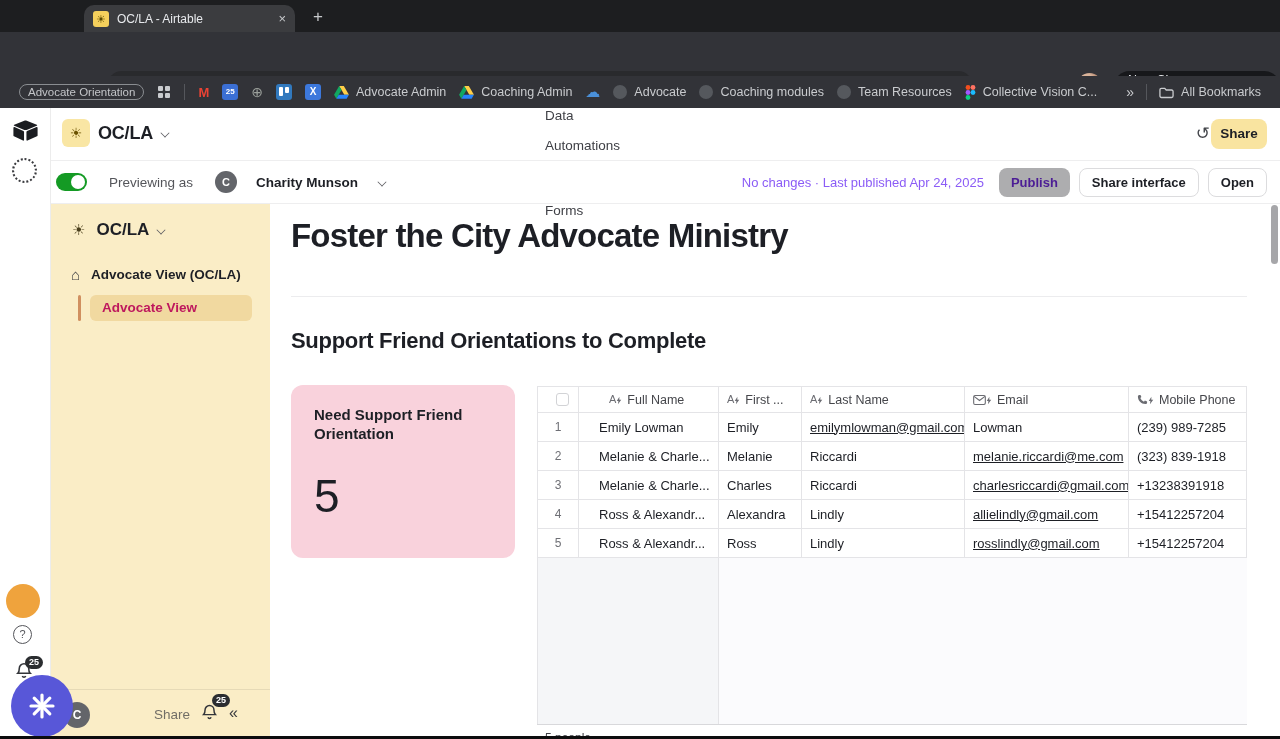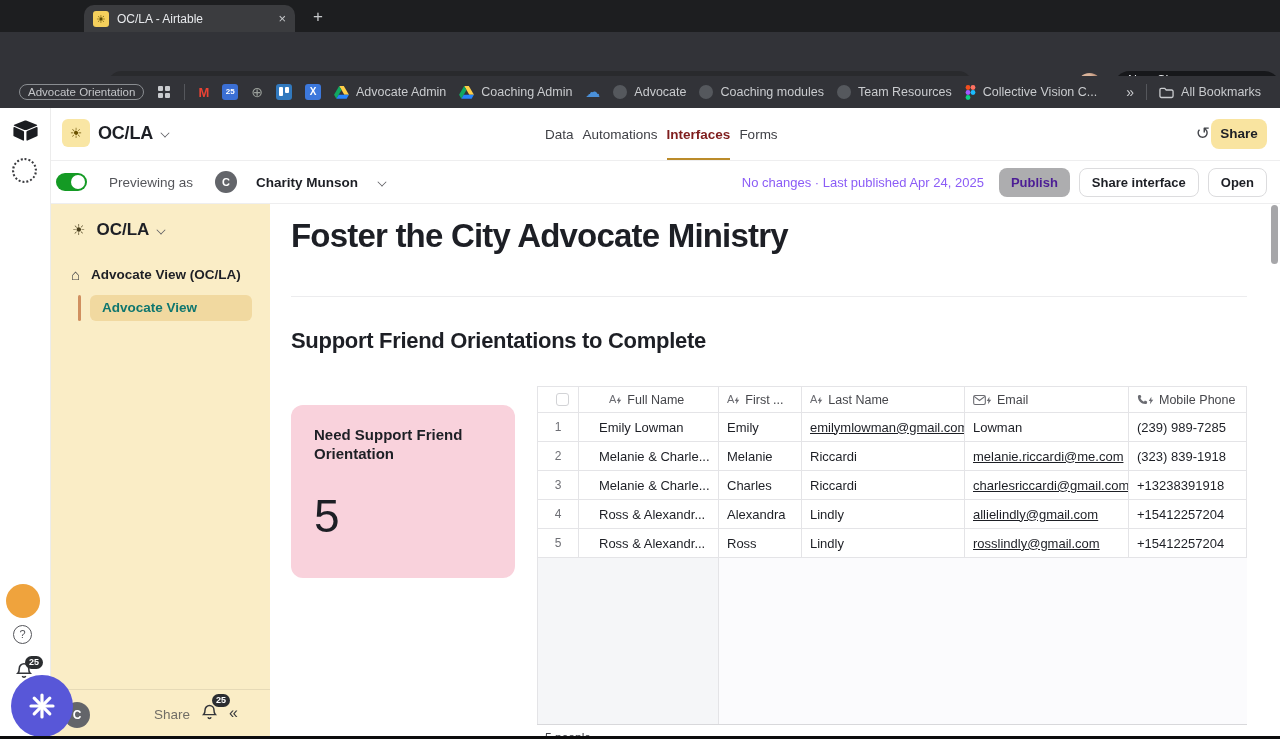--- a/index.html
+++ b/index.html
@@ -66,21 +66,21 @@
   .ai-fab { position:absolute; left:11px; top:675px; width:62px; height:62px; border-radius:50%;
             background:#5857D8; z-index:20; display:flex; align-items:center; justify-content:center; }
 
   .app-header { position:absolute; top:108px; left:51px; right:0; height:53px; background:#fff;
                 border-bottom:1px solid #EEEEEF; z-index:3; }
   .base-chip { position:absolute; left:11px; top:11px; width:28px; height:28px; border-radius:6px;
                background:#F9E6A4; color:#6B5200; font-size:14px; text-align:center; line-height:28px; }
   .base-name { position:absolute; left:47px; top:15px; font-size:18px; font-weight:bold; color:#1D1F25; letter-spacing:-0.2px; }
   .chev { display:inline-block; width:8px; height:8px; border-right:1.5px solid #5A5B60;
           border-bottom:1.5px solid #5A5B60; transform:rotate(45deg) scale(.8); margin-left:8px; vertical-align:2px; }
-  .app-tabs { position:absolute; left:494px; top:0; height:52px; display:flex; gap:9px; align-items:stretch; }
+  .app-tabs { position:absolute; left:494px; top:0; height:52px; display:flex; gap:15px; align-items:stretch;flex-direction:column; }
   .app-tab { display:flex; align-items:center; font-size:13.5px; color:#3F4046; }
   .app-tab.active { color:#7f1d1d; font-weight:bold; border-bottom:2.5px solid #BB8B2A; padding-top:2.5px; }
   .history-ico { position:absolute; right:70px; top:15px; font-size:17px; color:#44464B; }
   .share-btn { position:absolute; right:13px; top:11px; width:56px; height:30px; border-radius:8px;
                background:#F9E4A0; color:#1D1F25; font-size:13.5px; text-align:center; line-height:30px; font-weight:bold; }
 
   .preview-bar { position:absolute; top:161px; left:51px; right:0; height:43px; background:#fff;
                  border-bottom:1px solid #EEEEEF; z-index:3; display:flex; align-items:center;gap:12px; }
   .toggle { margin-left:5px; width:31px; height:18px; border-radius:9px; background:#149A24; position:relative; flex:none; }
   .toggle i { position:absolute; right:2px; top:2px; width:14px; height:14px; border-radius:50%; background:#fff; }
@@ -96,36 +96,36 @@
 
   .sidebar { position:absolute; top:204px; left:51px; width:219px; bottom:0; background:#FAEDC6; z-index:2; }
   .sb-head { position:absolute; left:21px; top:16px; display:flex; align-items:center; }
   .sb-sun { font-size:15px; color:#4A3F1C; }
   .sb-name { margin-left:11px; font-size:17px; font-weight:bold; color:#1D1F25; }
   .sb-group { position:absolute; left:20px; top:62px; display:flex; align-items:center; gap:11px;
               font-size:13.5px; font-weight:bold; color:#1D1F25; }
   .sb-home { font-size:15px; color:#3A3B3F; }
   .sb-accent { position:absolute; left:27px; top:91px; width:3px; height:26px; background:#C2703E; border-radius:2px; opacity:.75; }
   .sb-selected { position:absolute; left:39px; top:91px; width:162px; height:26px; border-radius:6px;
-                 background:#F1D9A0; font-size:13.5px; font-weight:bold; color:#0f766e; line-height:26px; padding-left:12px; }
+                 background:#F1D9A0; font-size:13.5px; font-weight:bold; color:#be185d; line-height:26px; padding-left:12px; }
   .sb-bottom { position:absolute; left:0; right:0; bottom:0; height:50px; border-top:1px solid rgba(0,0,0,.08); }
   .sb-avatar { position:absolute; left:13px; top:12px; width:26px; height:26px; border-radius:50%;
                background:#63656A; color:#fff; font-size:12px; font-weight:bold; text-align:center; line-height:26px; }
   .sb-share { position:absolute; left:103px; top:17px; font-size:13.5px; color:#716E66; }
   .sb-bell { position:absolute; left:150px; top:14px; color:#33353A; }
   .sb-badge { position:absolute; left:161px; top:4px; }
   .sb-collapse { position:absolute; left:178px; top:14px; font-size:16px; color:#3A3B3F; }
 
   .main { position:absolute; top:204px; left:270px; right:0; bottom:0; background:#fff; overflow:hidden; z-index:1; }
   .page-title { position:absolute; left:21px; top:13px; font-size:33px; font-weight:bold; color:#1D1F25; letter-spacing:-0.8px; }
   .divider { position:absolute; left:21px; top:92px; width:956px; height:1px; background:#ECECEE; }
   .section-title { position:absolute; left:21px; top:124px; font-size:22px; font-weight:bold; color:#1D1F25; letter-spacing:-0.3px; }
 
   .stat-card { position:absolute; left:21px; top:181px; width:224px; height:173px; border-radius:12px;
-               background:#F9D2DC; padding:21px 23px;margin-top:20px; }
+               background:#F9D2DC; padding:21px 23px; }
   .stat-label { font-size:15px; font-weight:bold; color:#1D1F25; line-height:1.25; }
   .stat-value { margin-top:25px; font-size:46px; color:#1D1F25; }
 
   .table { position:absolute; left:267px; top:182px; width:710px; }
   .t-grid { display:grid; grid-template-columns:40px 140px 83px 163px 164px 120px; }
   .t-header { height:27px; border:1px solid #E4E4E7; background:#fff; }
   .t-header .cell { border-left:1px solid #E4E4E7; color:#45464B; font-size:12.5px; }
   .t-header .cell:first-child { border-left:none; }
   .cell { display:flex; align-items:center; padding-left:8px; gap:5px; white-space:nowrap; overflow:hidden; }
   .t-row { height:29px; border-left:1px solid #E4E4E7; border-right:1px solid #E4E4E7; border-bottom:1px solid #E4E4E7;

